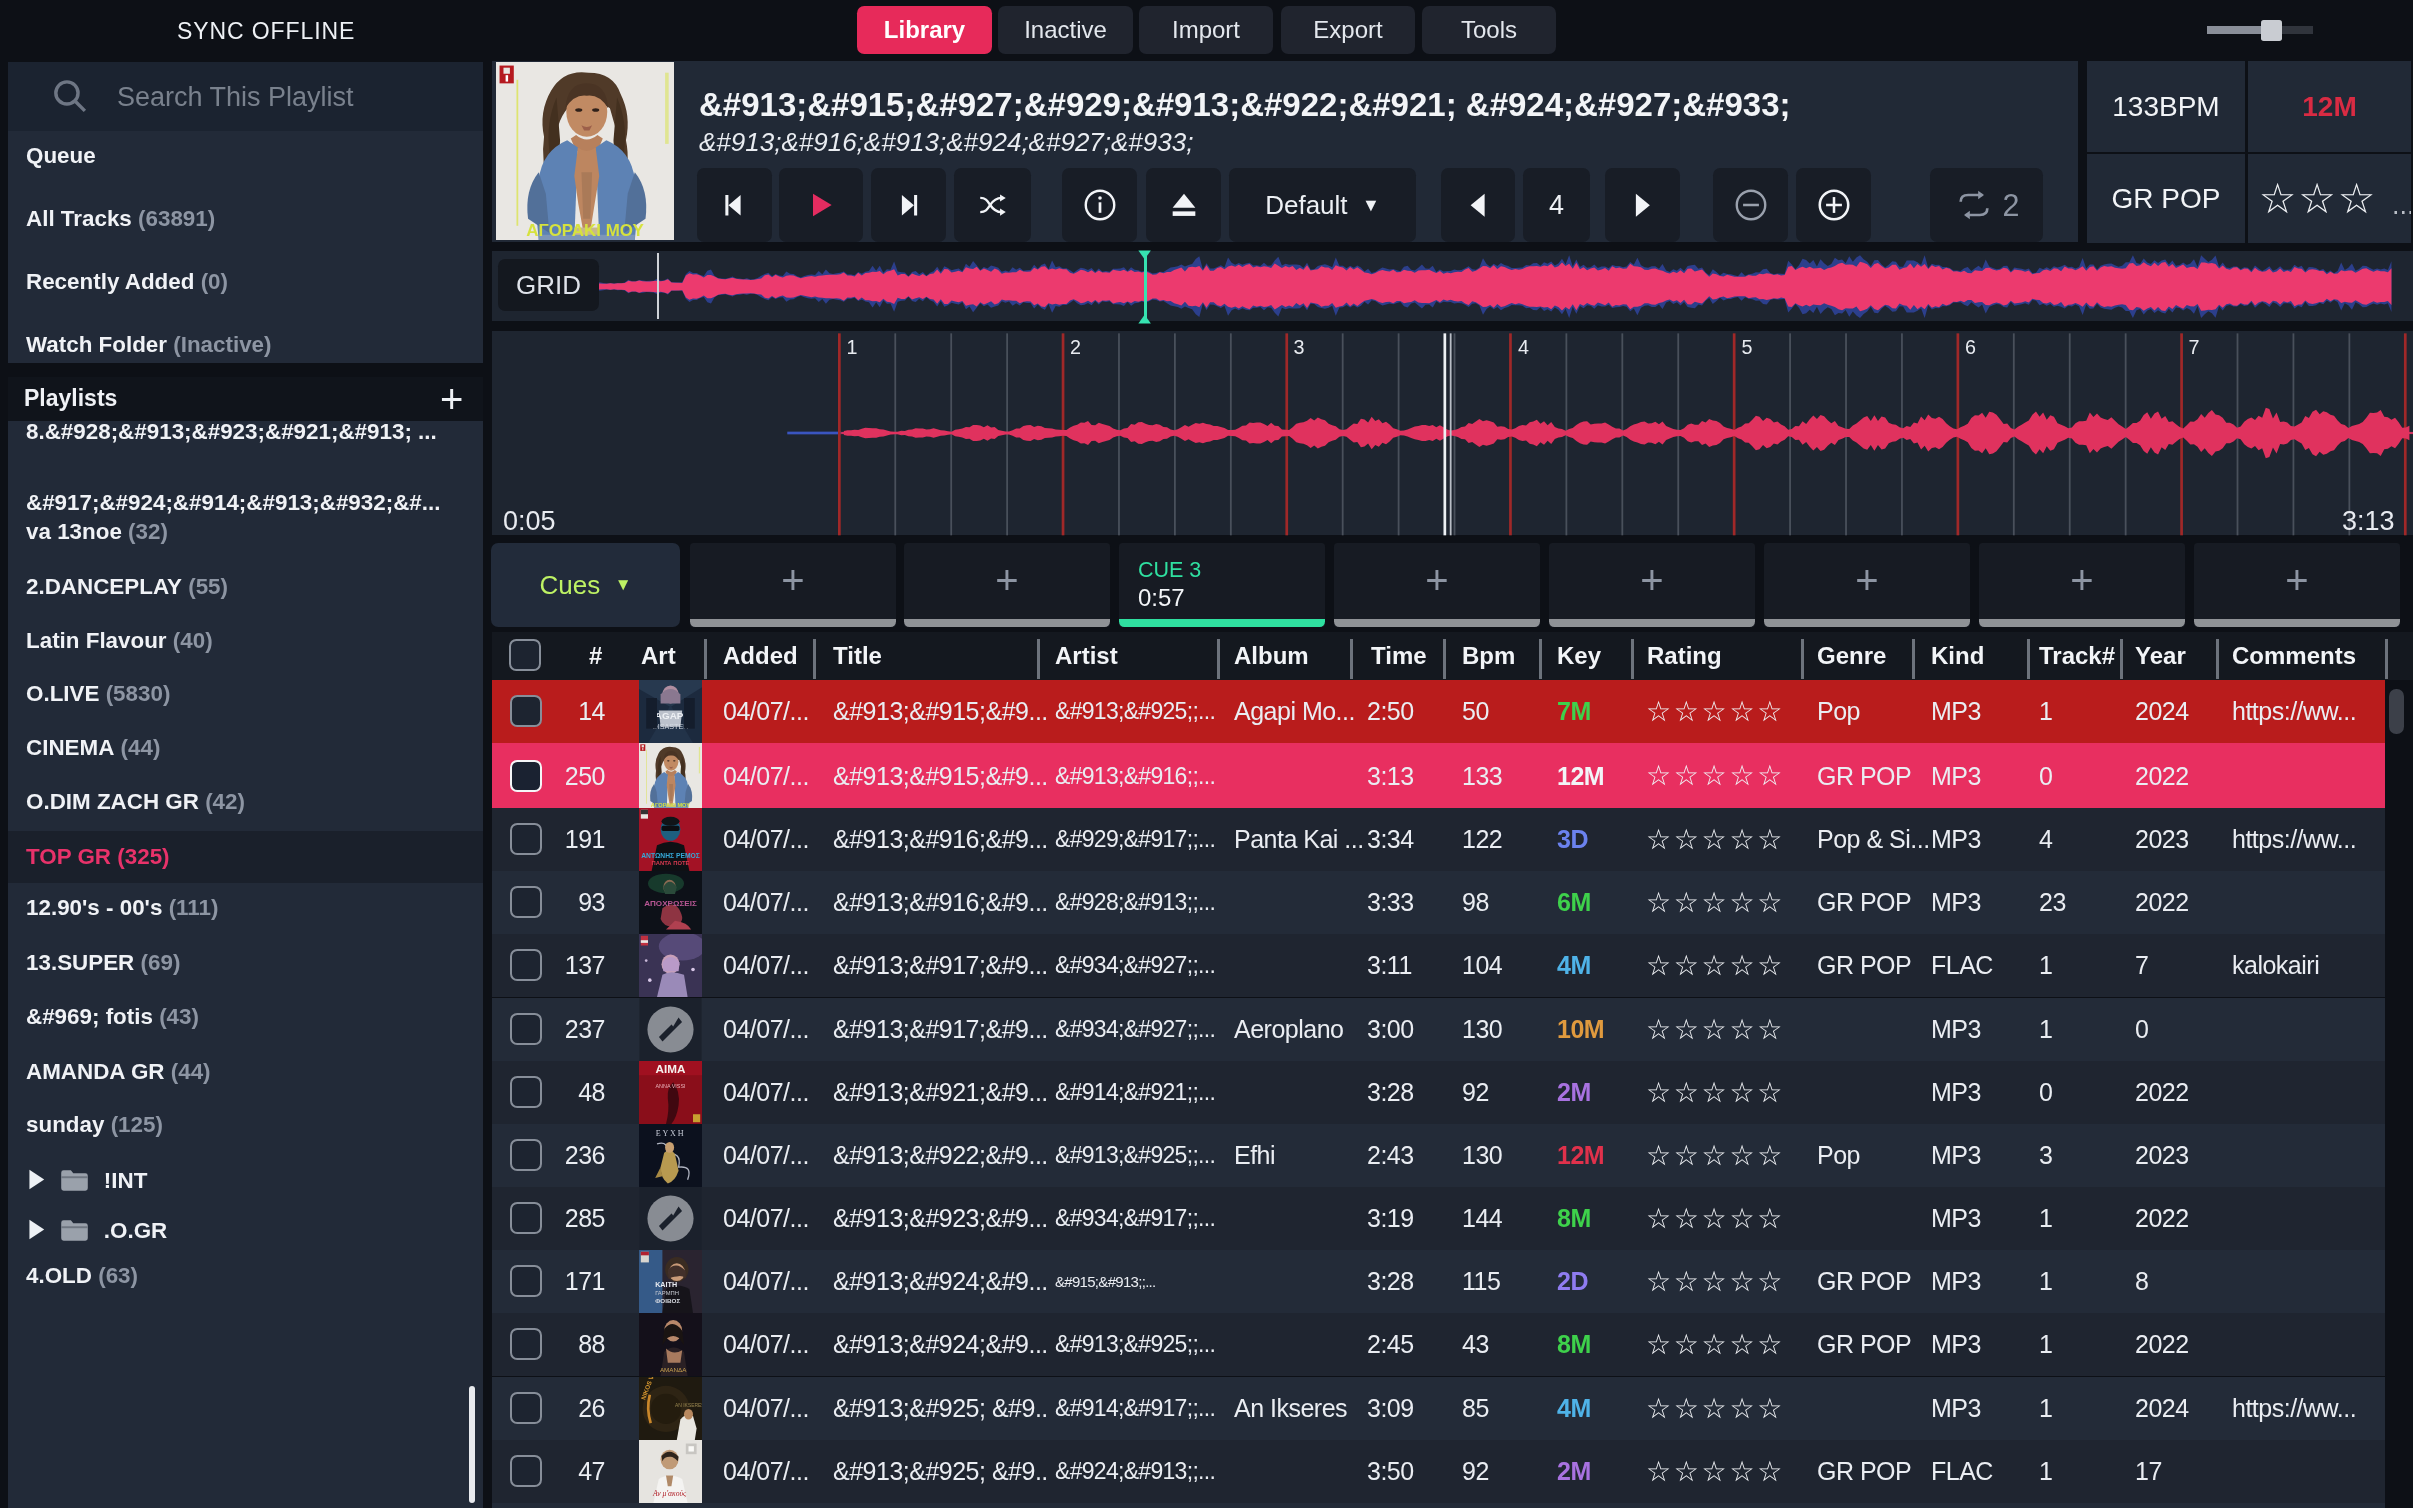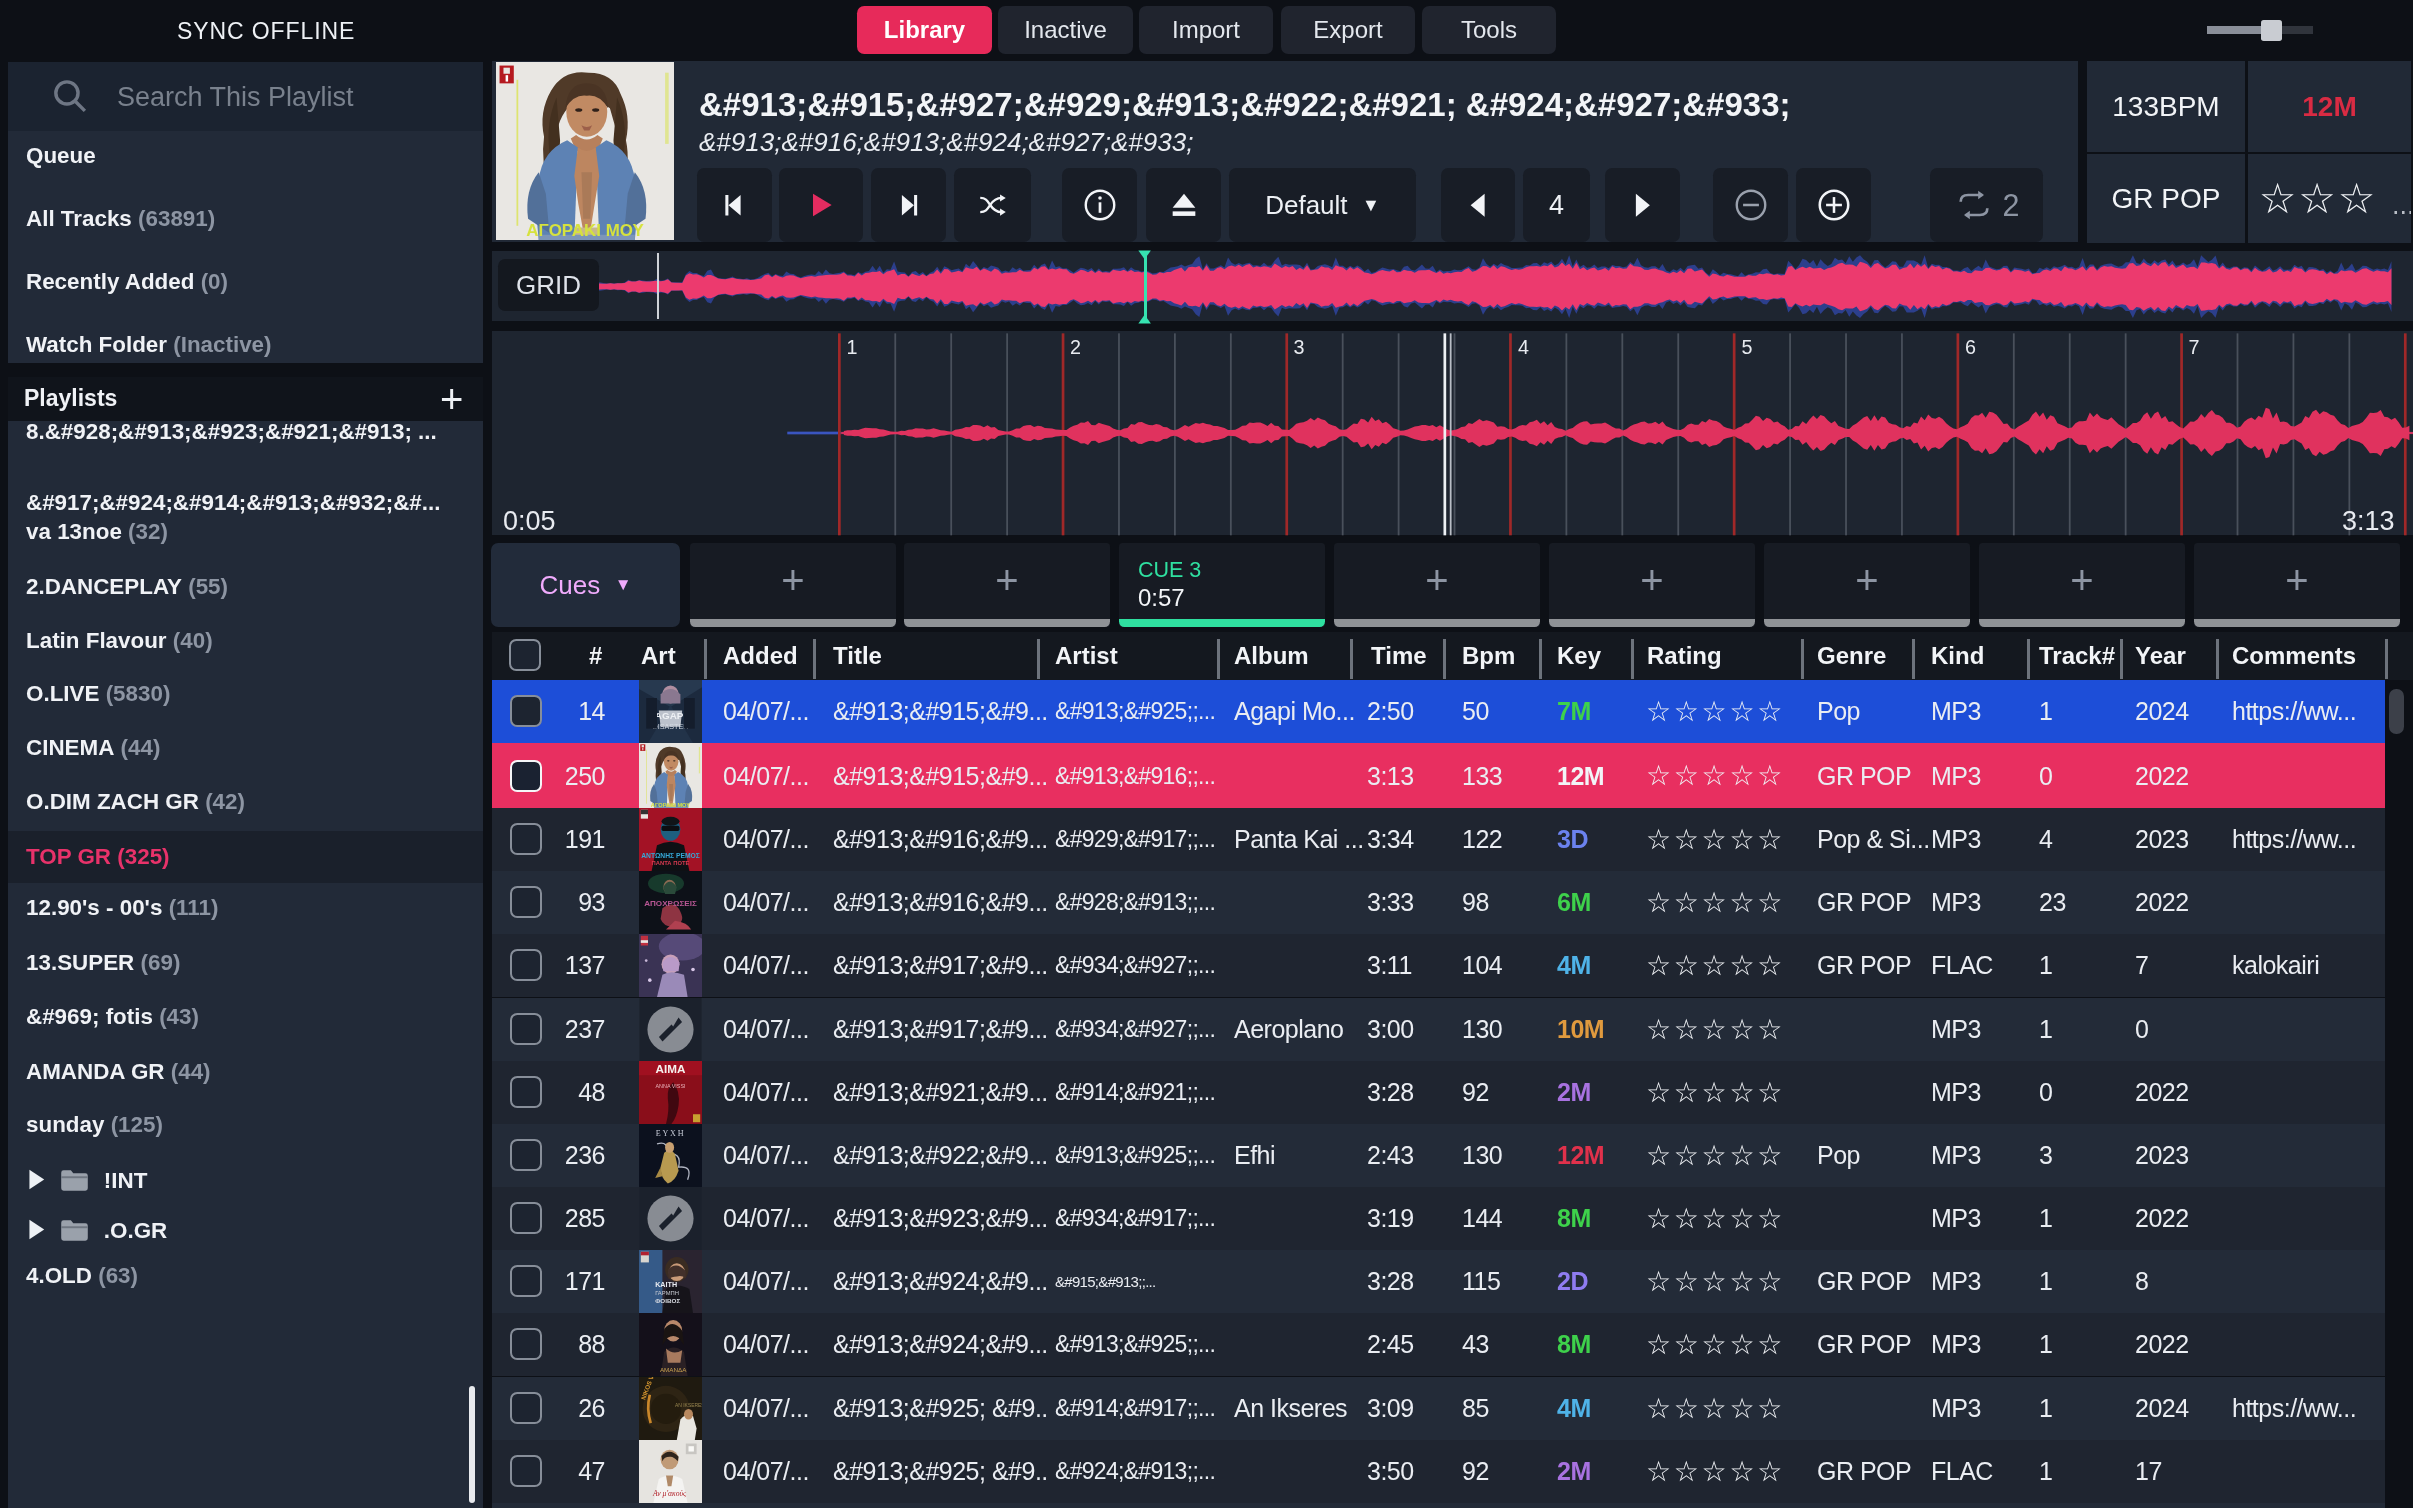--- a/index.html
+++ b/index.html
@@ -250,21 +250,21 @@
 <rect x="2553.8" y="371" width="2" height="225" fill="#49505b"></rect>
 <rect x="2616.1" y="371" width="2" height="225" fill="#49505b"></rect>
 <rect x="2677.9" y="371" width="3" height="225" fill="#a02828"></rect>
 <polygon points="940,479.9 944,478.9 948,479.0 952,478.5 956,478.6 960,477.2 964,476.2 968,476.3 972,476.8 976,476.7 980,477.8 984,478.2 988,479.3 992,480.4 996,480.5 1000,480.5 1004,479.5 1008,479.8 1012,478.4 1016,478.2 1020,476.8 1024,477.1 1028,476.9 1032,478.2 1036,477.9 1040,476.8 1044,477.9 1048,478.9 1052,479.3 1056,480.1 1060,480.5 1064,478.5 1068,477.7 1072,477.1 1076,475.4 1080,475.7 1084,473.2 1088,473.2 1092,473.7 1096,475.7 1100,473.3 1104,475.9 1108,475.4 1112,478.6 1116,479.4 1120,480.2 1124,480.2 1128,479.0 1132,477.1 1136,476.9 1140,474.2 1144,473.5 1148,473.1 1152,475.2 1156,473.8 1160,474.5 1164,476.5 1168,476.6 1172,476.9 1176,478.1 1180,478.5 1184,478.8 1188,478.7 1192,475.8 1196,473.8 1200,472.7 1204,470.2 1208,470.7 1212,468.6 1216,473.2 1220,473.3 1224,470.5 1228,471.9 1232,473.0 1236,474.2 1240,477.1 1244,478.3 1248,478.9 1252,476.9 1256,476.3 1260,472.1 1264,472.7 1268,469.9 1272,469.7 1276,471.6 1280,473.0 1284,473.4 1288,472.0 1292,472.9 1296,475.4 1300,475.5 1304,478.0 1308,478.9 1312,477.8 1316,475.5 1320,473.1 1324,475.0 1328,472.8 1332,470.8 1336,471.6 1340,470.6 1344,471.9 1348,472.6 1352,474.2 1356,474.3 1360,475.3 1364,476.3 1368,478.8 1372,478.6 1376,478.3 1380,476.4 1384,473.9 1388,473.7 1392,470.3 1396,470.9 1400,470.3 1404,470.4 1408,471.9 1412,474.1 1416,470.5 1420,474.0 1424,474.1 1428,478.0 1432,478.5 1436,478.6 1440,475.5 1444,471.7 1448,470.6 1452,470.0 1456,468.3 1460,465.2 1464,468.0 1468,464.8 1472,466.7 1476,467.8 1480,471.8 1484,473.3 1488,474.6 1492,477.8 1496,478.6 1500,477.9 1504,474.6 1508,471.3 1512,472.0 1516,466.0 1520,466.9 1524,470.4 1528,463.9 1532,468.6 1536,466.7 1540,471.1 1544,469.4 1548,472.6 1552,476.8 1556,477.9 1560,479.5 1564,479.2 1568,478.0 1572,476.4 1576,474.9 1580,474.2 1584,473.1 1588,473.2 1592,474.1 1596,473.2 1600,475.7 1604,473.5 1608,475.6 1612,478.0 1616,479.1 1620,478.6 1624,477.6 1628,475.2 1632,474.9 1636,470.9 1640,471.9 1644,469.1 1648,466.5 1652,468.9 1656,467.8 1660,469.0 1664,470.4 1668,475.1 1672,474.6 1676,475.0 1680,477.6 1684,478.2 1688,476.7 1692,474.3 1696,473.0 1700,473.6 1704,469.9 1708,469.1 1712,467.2 1716,471.7 1720,468.8 1724,473.5 1728,469.7 1732,475.3 1736,477.0 1740,477.6 1744,479.5 1748,477.6 1752,476.4 1756,473.2 1760,470.7 1764,469.3 1768,468.8 1772,472.4 1776,471.7 1780,471.5 1784,471.3 1788,470.4 1792,472.5 1796,475.0 1800,477.1 1804,477.0 1808,479.2 1812,477.5 1816,474.4 1820,472.6 1824,471.3 1828,469.7 1832,469.3 1836,471.5 1840,471.1 1844,469.5 1848,472.2 1852,469.3 1856,474.2 1860,475.8 1864,477.6 1868,478.3 1872,478.6 1876,476.8 1880,472.9 1884,471.5 1888,472.7 1892,472.7 1896,468.6 1900,470.2 1904,466.5 1908,468.2 1912,468.5 1916,470.9 1920,474.9 1924,476.5 1928,477.2 1932,478.6 1936,476.2 1940,474.7 1944,471.5 1948,471.2 1952,467.3 1956,462.9 1960,464.0 1964,468.6 1968,465.0 1972,466.3 1976,470.2 1980,469.3 1984,472.4 1988,474.4 1992,478.4 1996,477.6 2000,474.3 2004,474.6 2008,468.8 2012,472.0 2016,466.6 2020,462.5 2024,466.3 2028,462.0 2032,463.3 2036,467.7 2040,471.2 2044,468.7 2048,474.3 2052,475.5 2056,477.4 2060,477.6 2064,473.7 2068,471.5 2072,468.1 2076,464.6 2080,463.2 2084,468.5 2088,462.3 2092,468.6 2096,463.5 2100,464.6 2104,470.7 2108,472.2 2112,472.9 2116,475.7 2120,476.8 2124,474.1 2128,475.3 2132,470.4 2136,471.5 2140,463.5 2144,467.9 2148,461.4 2152,465.2 2156,466.2 2160,464.0 2164,466.5 2168,471.1 2172,474.6 2176,476.9 2180,477.8 2184,475.7 2188,473.8 2192,471.7 2196,465.2 2200,462.2 2204,462.4 2208,459.4 2212,465.0 2216,458.3 2220,459.1 2224,461.7 2228,466.7 2232,472.1 2236,471.5 2240,476.4 2244,478.0 2248,475.0 2252,472.7 2256,470.2 2260,468.2 2264,461.6 2268,458.0 2272,463.8 2276,459.3 2280,467.3 2284,462.1 2288,463.9 2292,471.1 2296,472.9 2300,474.5 2304,476.8 2308,476.0 2312,471.2 2316,468.8 2320,468.8 2324,468.4 2328,459.3 2332,464.2 2336,460.4 2340,464.8 2344,466.4 2348,467.5 2352,464.5 2356,468.3 2360,472.3 2364,474.7 2368,477.5 2372,474.6 2376,470.9 2380,470.8 2384,468.4 2388,461.9 2392,459.0 2396,466.2 2400,460.3 2404,458.0 2408,466.0 2412,463.0 2416,469.7 2420,468.8 2424,472.3 2428,475.3 2432,477.0 2436,473.5 2440,469.3 2444,469.5 2448,466.6 2452,460.9 2456,464.9 2460,459.6 2464,456.3 2468,461.3 2472,462.2 2476,465.0 2480,470.7 2484,470.7 2488,472.4 2492,476.2 2496,474.9 2500,469.5 2504,466.4 2508,464.6 2512,467.4 2516,462.8 2520,465.0 2524,454.0 2528,455.3 2532,465.9 2536,459.1 2540,469.7 2544,469.3 2548,470.4 2552,474.1 2556,474.9 2560,472.5 2564,470.4 2568,463.0 2572,465.3 2576,458.2 2580,456.0 2584,461.2 2588,457.7 2592,458.8 2596,461.7 2600,462.8 2604,468.1 2608,472.0 2612,473.1 2616,476.3 2620,474.2 2624,473.2 2628,472.0 2632,469.7 2636,465.1 2640,459.5 2644,459.6 2648,459.3 2652,456.4 2656,463.8 2660,464.4 2664,467.3 2668,465.1 2672,470.1 2676,476.1 2680,475.9 2684,474.0 2684,490.0 2680,488.1 2676,487.9 2672,493.9 2668,498.9 2664,496.7 2660,499.6 2656,500.2 2652,507.6 2648,504.7 2644,504.4 2640,504.5 2636,498.9 2632,494.3 2628,492.0 2624,490.8 2620,489.8 2616,487.7 2612,490.9 2608,492.0 2604,495.9 2600,501.2 2596,502.3 2592,505.2 2588,506.3 2584,502.8 2580,508.0 2576,505.8 2572,498.7 2568,501.0 2564,493.6 2560,491.5 2556,489.1 2552,489.9 2548,493.6 2544,494.7 2540,494.3 2536,504.9 2532,498.1 2528,508.7 2524,510.0 2520,499.0 2516,501.2 2512,496.6 2508,499.4 2504,497.6 2500,494.5 2496,489.1 2492,487.8 2488,491.6 2484,493.3 2480,493.3 2476,499.0 2472,501.8 2468,502.7 2464,507.7 2460,504.4 2456,499.1 2452,503.1 2448,497.4 2444,494.5 2440,494.7 2436,490.5 2432,487.0 2428,488.7 2424,491.7 2420,495.2 2416,494.3 2412,501.0 2408,498.0 2404,506.0 2400,503.7 2396,497.8 2392,505.0 2388,502.1 2384,495.6 2380,493.2 2376,493.1 2372,489.4 2368,486.5 2364,489.3 2360,491.7 2356,495.7 2352,499.5 2348,496.5 2344,497.6 2340,499.2 2336,503.6 2332,499.8 2328,504.7 2324,495.6 2320,495.2 2316,495.2 2312,492.8 2308,488.0 2304,487.2 2300,489.5 2296,491.1 2292,492.9 2288,500.1 2284,501.9 2280,496.7 2276,504.7 2272,500.2 2268,506.0 2264,502.4 2260,495.8 2256,493.8 2252,491.3 2248,489.0 2244,486.0 2240,487.6 2236,492.5 2232,491.9 2228,497.3 2224,502.3 2220,504.9 2216,505.7 2212,499.0 2208,504.6 2204,501.6 2200,501.8 2196,498.8 2192,492.3 2188,490.2 2184,488.3 2180,486.2 2176,487.1 2172,489.4 2168,492.9 2164,497.5 2160,500.0 2156,497.8 2152,498.8 2148,502.6 2144,496.1 2140,500.5 2136,492.5 2132,493.6 2128,488.7 2124,489.9 2120,487.2 2116,488.3 2112,491.1 2108,491.8 2104,493.3 2100,499.4 2096,500.5 2092,495.4 2088,501.7 2084,495.5 2080,500.8 2076,499.4 2072,495.9 2068,492.5 2064,490.3 2060,486.4 2056,486.6 2052,488.5 2048,489.7 2044,495.3 2040,492.8 2036,496.3 2032,500.7 2028,502.0 2024,497.7 2020,501.5 2016,497.4 2012,492.0 2008,495.2 2004,489.4 2000,489.7 1996,486.4 1992,485.6 1988,489.6 1984,491.6 1980,494.7 1976,493.8 1972,497.7 1968,499.0 1964,495.4 1960,500.0 1956,501.1 1952,496.7 1948,492.8 1944,492.5 1940,489.3 1936,487.8 1932,485.4 1928,486.8 1924,487.5 1920,489.1 1916,493.1 1912,495.5 1908,495.8 1904,497.5 1900,493.8 1896,495.4 1892,491.3 1888,491.3 1884,492.5 1880,491.1 1876,487.2 1872,485.4 1868,485.7 1864,486.4 1860,488.2 1856,489.8 1852,494.7 1848,491.8 1844,494.5 1840,492.9 1836,492.5 1832,494.7 1828,494.3 1824,492.7 1820,491.4 1816,489.6 1812,486.5 1808,484.8 1804,487.0 1800,486.9 1796,489.0 1792,491.5 1788,493.6 1784,492.7 1780,492.5 1776,492.3 1772,491.6 1768,495.2 1764,494.7 1760,493.3 1756,490.8 1752,487.6 1748,486.4 1744,484.5 1740,486.4 1736,487.0 1732,488.7 1728,494.3 1724,490.5 1720,495.2 1716,492.3 1712,496.8 1708,494.9 1704,494.1 1700,490.4 1696,491.0 1692,489.7 1688,487.3 1684,485.8 1680,486.4 1676,489.0 1672,489.4 1668,488.9 1664,493.6 1660,495.0 1656,496.2 1652,495.1 1648,497.5 1644,494.9 1640,492.1 1636,493.1 1632,489.1 1628,488.8 1624,486.4 1620,485.4 1616,484.9 1612,486.0 1608,488.4 1604,490.5 1600,488.3 1596,490.8 1592,489.9 1588,490.8 1584,490.9 1580,489.8 1576,489.1 1572,487.6 1568,486.0 1564,484.8 1560,484.5 1556,486.1 1552,487.2 1548,491.4 1544,494.6 1540,492.9 1536,497.3 1532,495.4 1528,500.1 1524,493.6 1520,497.1 1516,498.0 1512,492.0 1508,492.7 1504,489.4 1500,486.1 1496,485.4 1492,486.2 1488,489.4 1484,490.7 1480,492.2 1476,496.2 1472,497.3 1468,499.2 1464,496.0 1460,498.8 1456,495.7 1452,494.0 1448,493.4 1444,492.3 1440,488.5 1436,485.4 1432,485.5 1428,486.0 1424,489.9 1420,490.0 1416,493.5 1412,489.9 1408,492.1 1404,493.6 1400,493.7 1396,493.1 1392,493.7 1388,490.3 1384,490.1 1380,487.6 1376,485.7 1372,485.4 1368,485.2 1364,487.7 1360,488.7 1356,489.7 1352,489.8 1348,491.4 1344,492.1 1340,493.4 1336,492.4 1332,493.2 1328,491.2 1324,489.0 1320,490.9 1316,488.5 1312,486.2 1308,485.1 1304,486.0 1300,488.5 1296,488.6 1292,491.1 1288,492.0 1284,490.6 1280,491.0 1276,492.4 1272,494.3 1268,494.1 1264,491.3 1260,491.9 1256,487.7 1252,487.1 1248,485.1 1244,485.7 1240,486.9 1236,489.8 1232,491.0 1228,492.1 1224,493.5 1220,490.7 1216,490.8 1212,495.4 1208,493.3 1204,493.8 1200,491.3 1196,490.2 1192,488.2 1188,485.3 1184,485.2 1180,485.5 1176,485.9 1172,487.1 1168,487.4 1164,487.5 1160,489.5 1156,490.2 1152,488.8 1148,490.9 1144,490.5 1140,489.8 1136,487.1 1132,486.9 1128,485.0 1124,483.8 1120,483.8 1116,484.6 1112,485.4 1108,488.6 1104,488.1 1100,490.7 1096,488.3 1092,490.3 1088,490.8 1084,490.8 1080,488.3 1076,488.6 1072,486.9 1068,486.3 1064,485.5 1060,483.5 1056,483.9 1052,484.7 1048,485.1 1044,486.1 1040,487.2 1036,486.1 1032,485.8 1028,487.1 1024,486.9 1020,487.2 1016,485.8 1012,485.6 1008,484.2 1004,484.5 1000,483.5 996,483.5 992,483.6 988,484.7 984,485.8 980,486.2 976,487.3 972,487.2 968,487.7 964,487.8 960,486.8 956,485.4 952,485.5 948,485.0 944,485.1 940,484.1" fill="#e0325e"></polygon>
 <rect x="1608" y="371" width="3" height="225" fill="#eef1f5"></rect>
 <rect x="1615" y="371" width="2" height="225" fill="#b9bec6"></rect>
 </svg>
 <div class="abs" style="left:503px;top:506px;font-size:27px;color:#e8ebf0">0:05</div>
 <div class="abs" style="left:2342px;top:506px;font-size:27px;color:#e8ebf0">3:13</div>
 
-<div class="btn" style="left:491px;top:543px;width:189px;height:84px;background:#222b3a;font-size:26px;color:#f0abfc">Cues&nbsp;&nbsp;<span style="font-size:17px">▼</span></div>
+<div class="btn" style="left:491px;top:543px;width:189px;height:84px;background:#222b3a;font-size:26px;color:#bef264">Cues&nbsp;&nbsp;<span style="font-size:17px">▼</span></div>
 <div class="slot" style="left:690px;width:206px">
     <div class="plus">+</div>
     <div class="bar" style="background:#8f9296"></div>
   </div>
 <div class="slot" style="left:904px;width:206px">
     <div class="plus">+</div>
     <div class="bar" style="background:#8f9296"></div>
   </div>
 <div class="slot" style="left:1119px;width:206px">
 <div style="position:absolute;left:19px;top:15.3px;font-size:21.5px;color:#2fe0a0">CUE 3</div>
@@ -317,21 +317,21 @@
 <div class="hsep" style="left:1443px"></div>
 <div class="hsep" style="left:1539px"></div>
 <div class="hsep" style="left:1631px"></div>
 <div class="hsep" style="left:1801px"></div>
 <div class="hsep" style="left:1912px"></div>
 <div class="hsep" style="left:2027px"></div>
 <div class="hsep" style="left:2120px"></div>
 <div class="hsep" style="left:2216px"></div>
 <div class="hsep" style="left:2385px"></div>
 
-<div class="row" style="top:680px;height:63px;background:#1d4ed8">
+<div class="row" style="top:680px;height:63px;background:#b91c1c">
 <div class="cb" style="left:18px;top:15.3px"></div>
 <div class="ct tr" style="left:23px;width:90px;line-height:63px">14</div>
 <div class="art" style="left:147px;height:63px">
       <svg width="63" height="63" viewBox="0 0 70 70" preserveAspectRatio="none" xmlns="http://www.w3.org/2000/svg">
 <rect width="70" height="70" fill="#1c2a3e"></rect>
 <path d="M0 10 L35 30 L70 8 L70 0 L0 0 Z" fill="#27394f"></path>
 <path d="M10 70 L35 28 L60 70 Z" fill="#223349"></path>
 <ellipse cx="35" cy="16" rx="9" ry="10" fill="#b08ea0"></ellipse>
 <path d="M24 16 Q35 4 46 16 L46 26 L24 26 Z" fill="#8a7890"></path>
 <path d="M22 34 L48 34 L46 52 L24 52 Z" fill="#cdd2da" opacity="0.9"></path>

